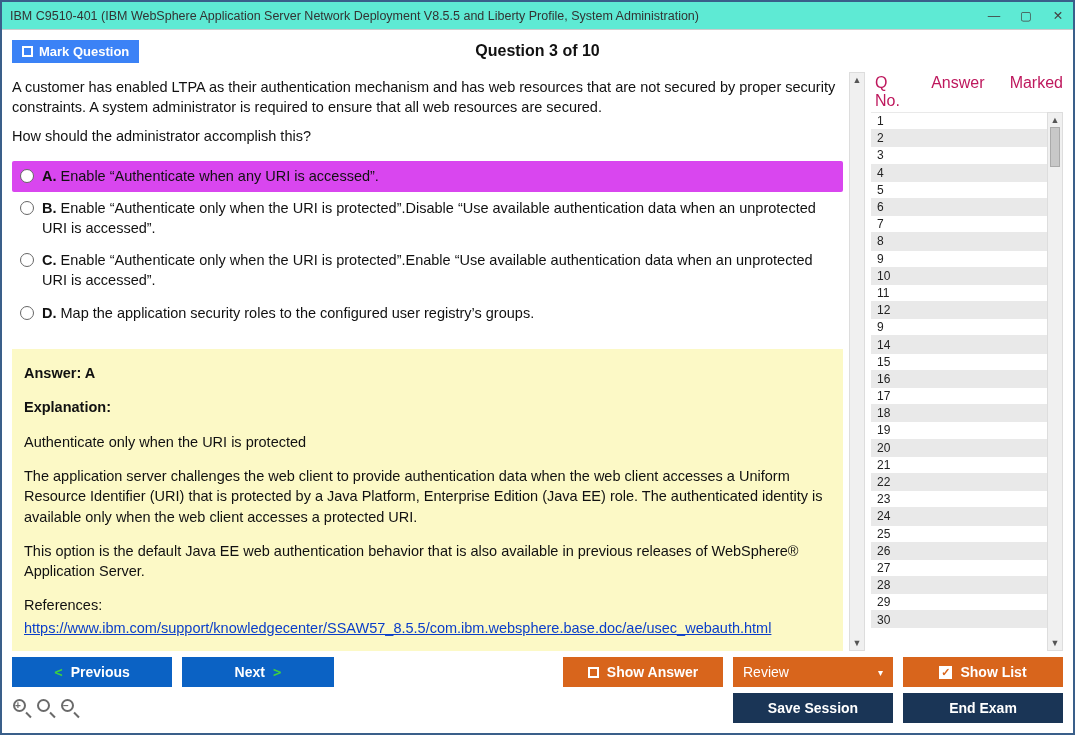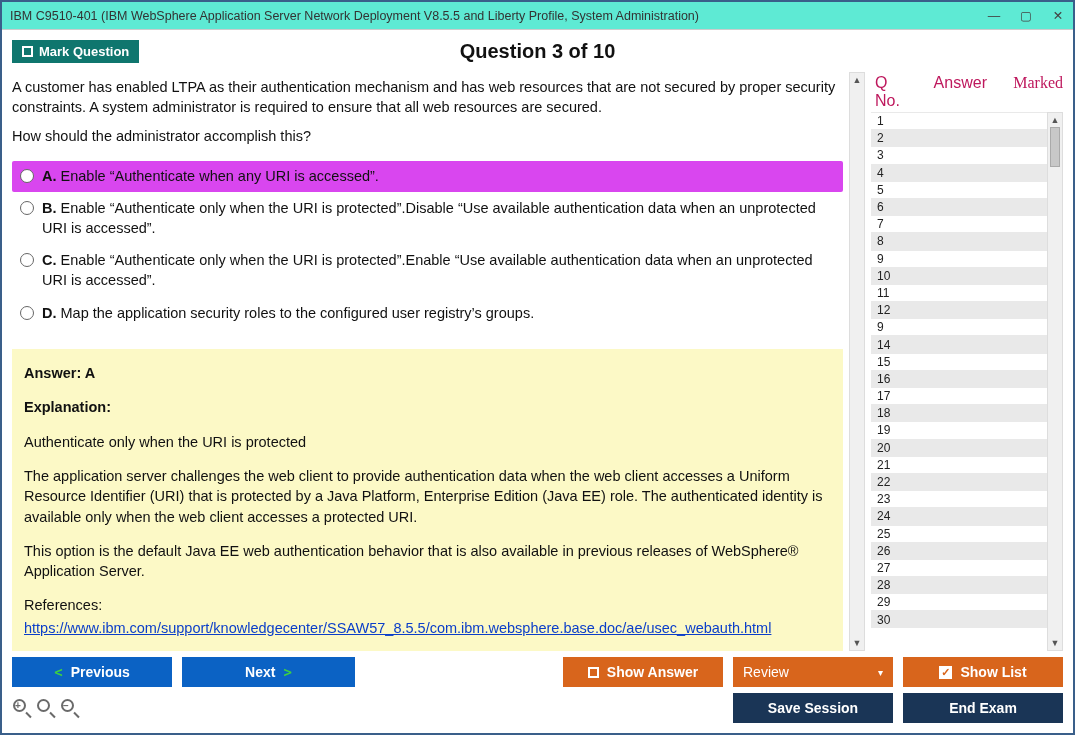--- a/index.html
+++ b/index.html
@@ -3,23 +3,23 @@
 <meta charset="utf-8">
 <style>
 * { box-sizing: border-box; margin: 0; padding: 0; font-family: Arial, Helvetica, sans-serif; }
 body { background: #fff; width: 1075px; height: 735px; overflow: hidden; }
 .window { width: 1075px; height: 735px; border: 2px solid #3a5f8a; position: relative; display: flex; flex-direction: column; background: #fff; }
 .titlebar { height: 28px; display: flex; align-items: center; justify-content: space-between; padding: 0 8px; font-size: 12.5px; color: #333; border-bottom: 1px solid #ccc; background: #5eead4; }
 .titlebar .title { white-space: nowrap; overflow: hidden; text-overflow: ellipsis; }
 .win-controls { display: flex; align-items: center; gap: 18px; }
 .win-controls span { width: 14px; height: 14px; display: inline-flex; align-items: center; justify-content: center; color: #444; }
 .headerbar { display: flex; align-items: center; padding: 6px 10px; position: relative; height: 42px; }
-.mark-btn { background: #0f766e; color: #fff; border: none; padding: 4px 10px; font-size: 13px; font-weight: bold; display: flex; align-items: center; gap: 6px; cursor: pointer; }
+.mark-btn { background: #3b82f6; color: #fff; border: none; padding: 4px 10px; font-size: 13px; font-weight: bold; display: flex; align-items: center; gap: 6px; cursor: pointer; }
 .mark-btn .square { width: 11px; height: 11px; border: 2px solid #fff; display: inline-block; }
-.question-heading { font-size: 20px; font-weight: bold; color: #111; position: absolute; left: 0; right: 0; text-align: center; pointer-events: none; }
+.question-heading { font-size: 16px; font-weight: bold; color: #111; position: absolute; left: 0; right: 0; text-align: center; pointer-events: none; }
 .content { flex: 1; display: flex; min-height: 0; padding: 0 10px; }
 .main-pane { flex: 1; display: flex; flex-direction: column; min-height: 0; position: relative; }
 .scroll-area { flex: 1; overflow-y: auto; padding-right: 6px; font-size: 14.5px; color: #111; line-height: 1.35; }
 .scroll-wrapper { display: flex; flex: 1; min-height: 0; }
 .fake-scrollbar { width: 16px; background: #f0f0f0; border: 1px solid #ddd; display: flex; flex-direction: column; justify-content: space-between; align-items: center; font-size: 9px; color: #555; }
 .fake-scrollbar .arrow { height: 14px; display: flex; align-items: center; justify-content: center; width: 100%; cursor: pointer; }
 .question-text { margin: 6px 0 8px 0; }
 .prompt { margin: 10px 0 14px 0; }
 .option { display: flex; align-items: flex-start; gap: 8px; padding: 6px 8px; border-radius: 2px; margin: 1px 0; }
 .option.correct { background: #d946ef; }
@@ -28,37 +28,37 @@
 .opt-letter { font-weight: bold; }
 .answer-box { background: #fcf9c6; padding: 14px 12px; margin-top: 20px; font-size: 14.5px; line-height: 1.4; }
 .answer-box .ans-heading { font-weight: bold; margin-bottom: 14px; }
 .answer-box .exp-heading { font-weight: bold; margin-bottom: 14px; }
 .answer-box p { margin-bottom: 14px; }
 .answer-box a { color: #0b3ec9; text-decoration: underline; margin-top: 32px; }
 .side-pane { width: 192px; margin-left: 6px; display: flex; flex-direction: column; }
 .side-header { display: flex; font-size: 16px; color: #be185d; padding: 2px 0; gap: 24px; }
 .side-header .col-q { width: 42px; padding-left: 4px; }
 .side-header .col-a { width: 68px; text-align: center; }
-.side-header .col-m { flex: 1; text-align: center; font-family: Liberation Serif, serif; }
+.side-header .col-m { flex: 1; text-align: center; }
 .side-list-wrap { flex: 1; display: flex; min-height: 0; }
 .side-list { flex: 1; overflow: hidden; }
 .side-row { height: 17.2px; font-size: 12px; display: flex; align-items: center; border-top: 1px solid #e9e9e9; }
 .side-row:nth-child(even) { background: #e9e9e9; }
 .side-row .qnum { width: 42px; padding-left: 6px; color: #222; }
 .side-scroll { width: 16px; background: #f0f0f0; border: 1px solid #ddd; display: flex; flex-direction: column; align-items: center; }
 .side-scroll .arrow { height: 14px; display: flex; align-items: center; justify-content: center; width: 100%; font-size: 9px; color: #555; cursor: pointer; }
 .side-scroll .thumb { width: 10px; background: #c8c8c8; border: 1px solid #aaa; height: 40px; margin-top: 0; }
 .side-scroll .track { flex: 1; width: 100%; display: flex; justify-content: center; align-items: flex-start; }
 .footer { padding: 6px 10px 4px 10px; display: flex; align-items: center; gap: 10px; }
 .btn { height: 30px; display: flex; align-items: center; justify-content: center; font-size: 14px; font-weight: bold; cursor: pointer; border: none; color: #fff; gap: 8px; }
 .btn-blue { background: #0b62c4; }
 .btn-orange { background: #d8651c; }
 .btn-navy { background: #1a3556; }
 .btn-prev { width: 160px; }
-.btn-next { width: 173px; }
+.btn-next { width: 152px; }
 .chev { font-family: monospace; font-weight: bold; }
 .chev.green { color: #3fd23f; }
 .spacer { flex: 1; }
 .btn-show { width: 160px; }
 .btn-review { width: 160px; justify-content: space-between; padding: 0 10px; font-weight: normal; }
 .btn-review .caret { font-size: 10px; }
 .btn-list { width: 160px; }
 .checkbox { width: 13px; height: 13px; background: #fff; display: inline-flex; align-items: center; justify-content: center; font-size: 11px; color: #d8651c; font-weight: bold; }
 .square-small { width: 11px; height: 11px; border: 2px solid #fff; display: inline-block; }
 .footer2 { padding: 2px 10px 10px 10px; display: flex; align-items: center; gap: 10px; }

